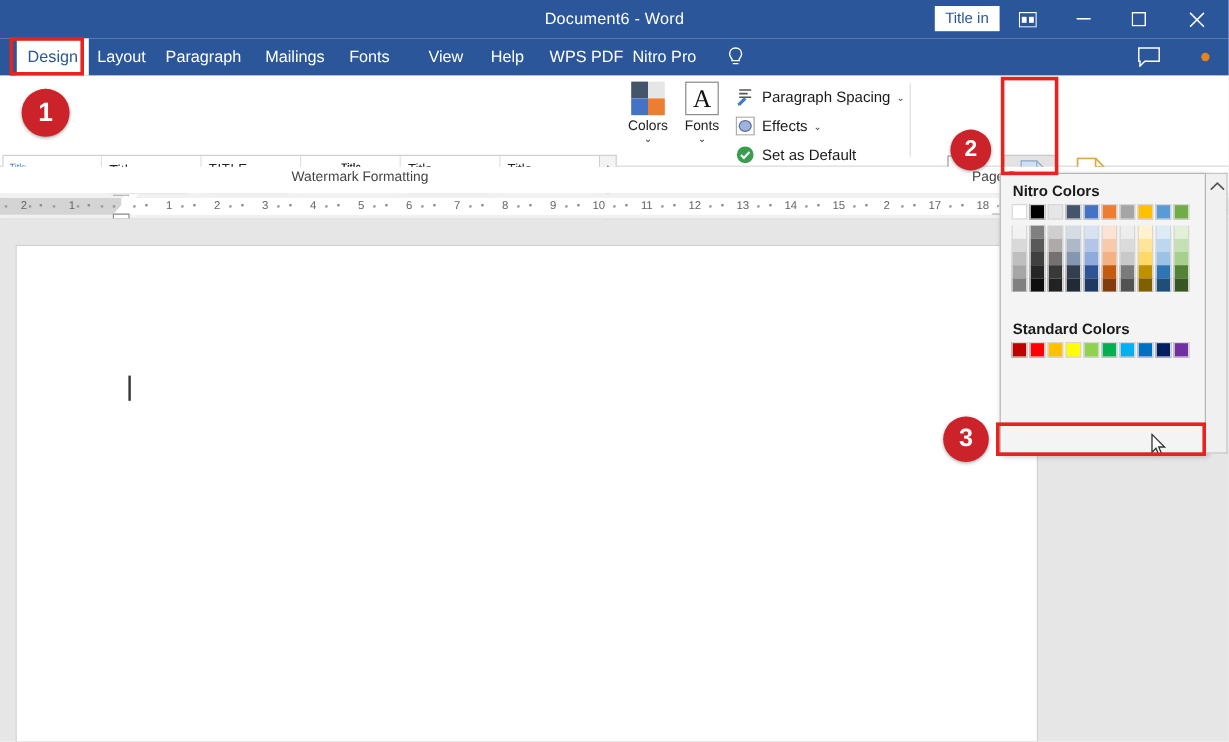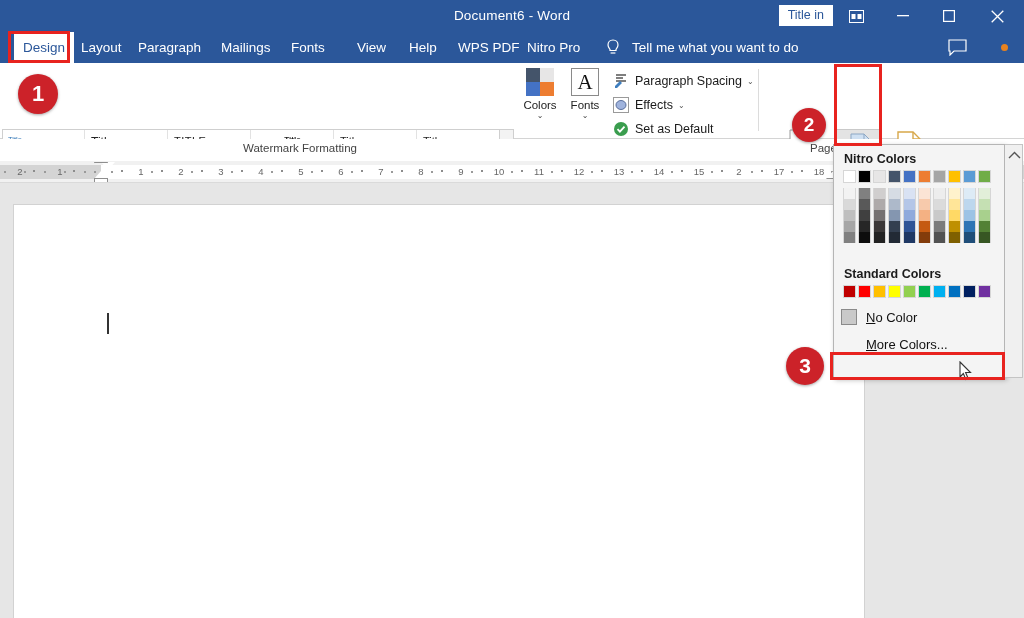--- a/index.html
+++ b/index.html
@@ -247,21 +247,20 @@
   <div class="tab" style="left:400px">Help</div>
   <div class="tab" style="left:449px">WPS PDF</div>
   <div class="tab" style="left:518px">Nitro Pro</div>
 
   <div class="bulb">
     <svg width="18" height="20" viewBox="0 0 18 20">
         <path d="M9 2c-3 0-5 2.2-5 5 0 2 1.2 3.2 2 4.3v1.2h6v-1.2c.8-1.1 2-2.3 2-4.3 0-2.8-2-5-5-5z" fill="none" stroke="#fff" stroke-width="1.2"></path>
         <path d="M6.6 15h4.8" stroke="#fff" stroke-width="1.2"></path>
       </svg>
   </div>
-  <div class="tellme">Tell me what you want to do</div>
 
   <div class="comment-ic">
     <svg width="19" height="17" viewBox="0 0 19 17">
         <path d="M1 1h17v11H6l-4 4v-4H1z" fill="none" stroke="#fff" stroke-width="1.2"></path>
       </svg>
   </div>
 </div>
 <div class="orange-dot"></div>
 
 <div class="ribbon">
@@ -589,27 +588,20 @@
       <div class="sw" style="left: 30px; top: 0px; background: rgb(255, 192, 0);"></div>
       <div class="sw" style="left: 45px; top: 0px; background: rgb(255, 255, 0);"></div>
       <div class="sw" style="left: 60px; top: 0px; background: rgb(146, 208, 80);"></div>
       <div class="sw" style="left: 75px; top: 0px; background: rgb(0, 176, 80);"></div>
       <div class="sw" style="left: 90px; top: 0px; background: rgb(0, 176, 240);"></div>
       <div class="sw" style="left: 105px; top: 0px; background: rgb(0, 112, 192);"></div>
       <div class="sw" style="left: 120px; top: 0px; background: rgb(0, 32, 96);"></div>
       <div class="sw" style="left: 135px; top: 0px; background: rgb(112, 48, 160);"></div>
     </div>
 
-  <div class="dd-item" style="top:160px">
-    <span class="nocolor-box"></span>
-    <span class="txt"><u>N</u>o Color</span>
-  </div>
-  <div class="dd-item indent" style="top:187px">
-    <span class="txt"><u>M</u>ore Colors...</span>
-  </div>
 </div>
 
 <div class="dd-scroll">
   <div class="chev">
     <svg width="13" height="9" viewBox="0 0 13 9">
         <path d="M1 7 L6.5 1.6 L12 7" fill="none" stroke="#555" stroke-width="1.4"></path>
       </svg>
   </div>
 </div>
 

